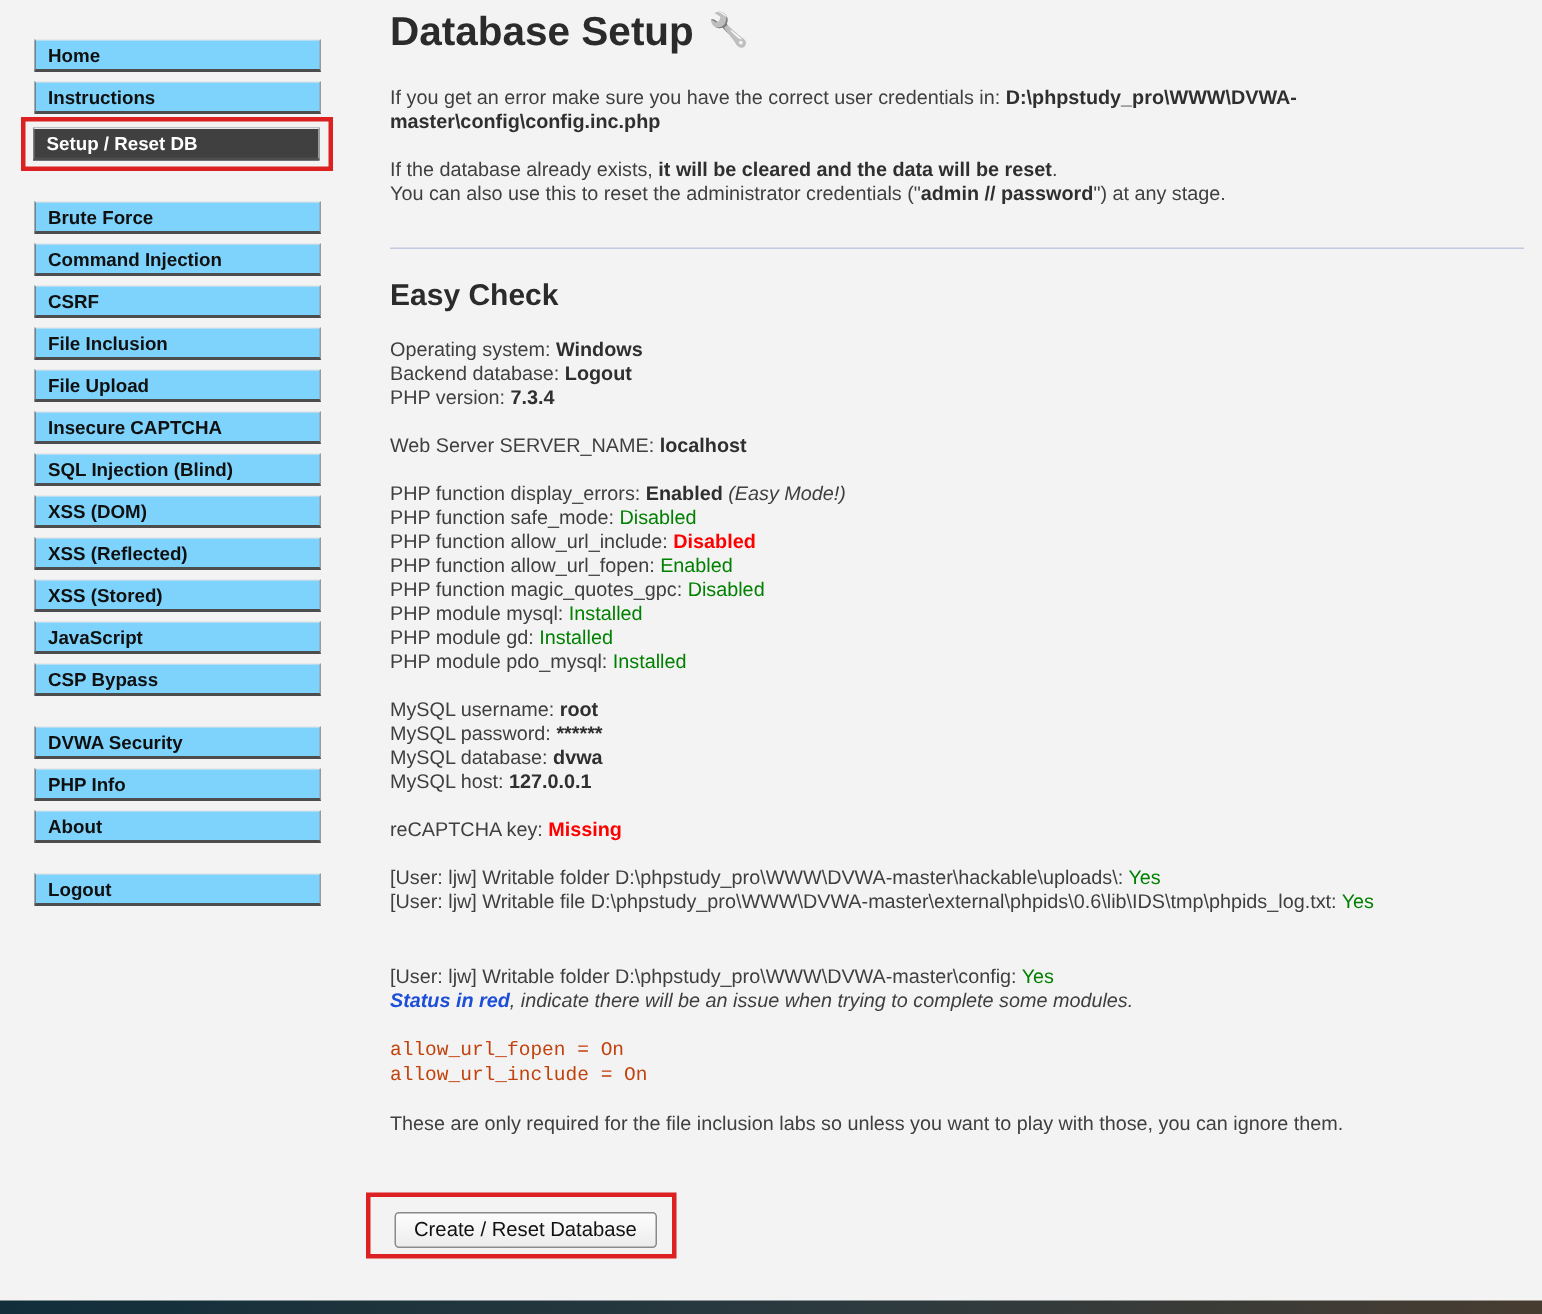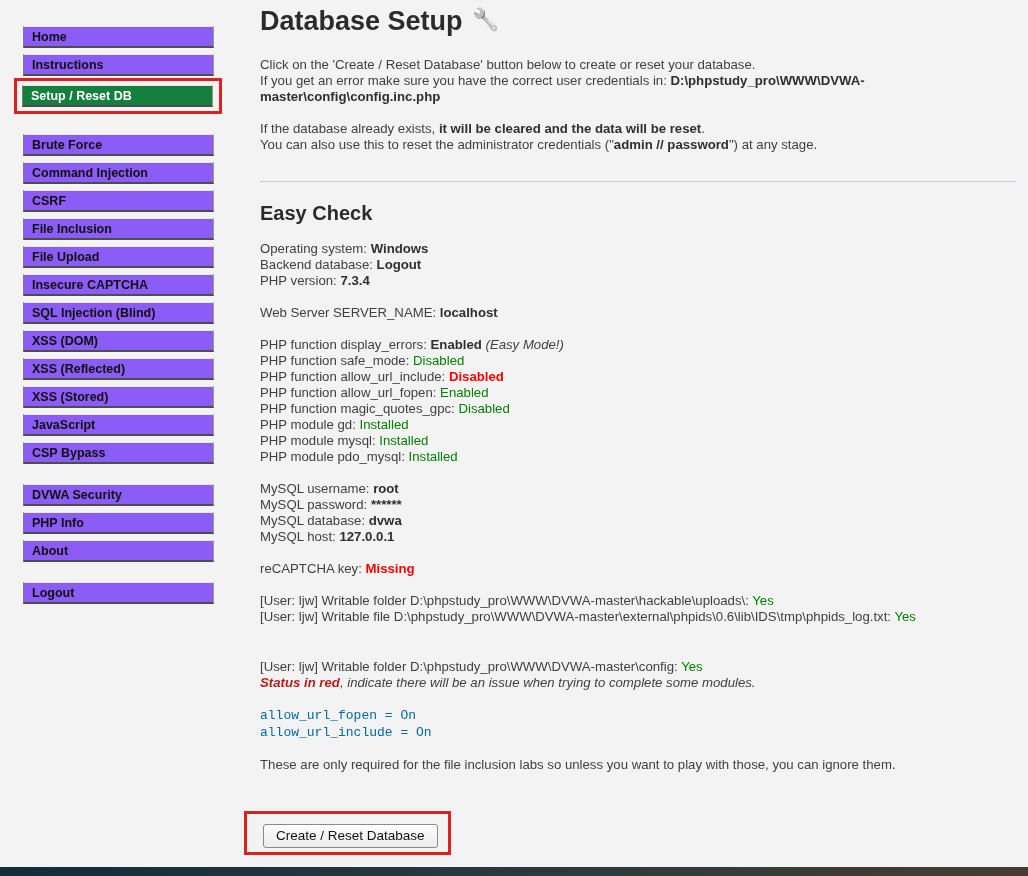--- a/index.html
+++ b/index.html
@@ -13,61 +13,61 @@
     overflow: hidden;
   }
   .layout { display: flex; align-items: flex-start; }
 
   
   .sidebar { width: 191px; margin: 26px 0 0 23px; flex-shrink: 0; }
   .menu-group { margin-bottom: 20px; }
   .menu-btn {
     display: block; width: 191px; height: 22px;
     line-height: 19px; padding: 1px 8px 0 8px;
-    background: #8b5cf6;
+    background: #7dd3fc;
     border: 1px solid #999;
     border-top-color: #e8e8e8;
     border-left-color: #7d7d7d;
     border-bottom: 2px solid #4d4d4d;
     font-weight: bold; font-size: 12.5px; color: #101010;
     margin-bottom: 6px; cursor: pointer;
     white-space: nowrap; overflow: hidden;
   }
-  .menu-btn.active { background: #15803d; color: #ffffff; margin-bottom: 0; }
+  .menu-btn.active { background: #404040; color: #ffffff; margin-bottom: 0; }
   .annotation-box {
     border: 3px solid #dd2021;
   }
   .sidebar-annotation {
     padding: 4px 5px; margin: -4px -8px 6px -9px;
   }
 
   
   .main { width: 756px; margin: 6px 0 0 46px; }
   h1.page-title {
     font-size: 27px; color: #2b2b2b; margin: 0 0 20px 0;
     display: flex; align-items: center; gap: 10px; font-weight: bold;
   }
   .wrench { font-size: 22px; filter: grayscale(1) brightness(1.15); transform: translateY(-2px); }
   h2.section-title { font-size: 20px; color: #2b2b2b; margin: 20px 0 16px 0; font-weight: bold; }
   .para { font-size: 13.2px; line-height: 16px; margin: 0 0 16px 0; }
   .line { min-height: 16px; }
   strong, b { color: #2f2f2f; }
   .val-green { color: #008000; }
   .val-red { color: #ff0000; font-weight: bold; }
-  .status-red { color: #b91c1c; font-weight: bold; font-style: italic; }
+  .status-red { color: #1d4ed8; font-weight: bold; font-style: italic; }
   .italic { font-style: italic; }
   hr.rule {
     border: none; border-top: 1px solid #c3c9e0;
     margin: 28px 0 14px 0;
   }
   .gap-lg { margin-top: 34px; }
   .code-block { margin: 0 0 16px 0; }
   .code-line {
     font-family: "Liberation Mono", monospace;
-    color: #0369a1; font-size: 13px; line-height: 17px;
+    color: #c2410c; font-size: 13px; line-height: 17px;
   }
   .button-annotation {
     display: inline-block;
     padding: 10px 10px 4px 16px;
     margin: 22px 0 0 -16px;
   }
   .create-btn {
     font-family: "Liberation Sans", sans-serif;
     font-size: 13.5px; color: #111;
     background: linear-gradient(#fdfdfd, #ececec);
@@ -123,21 +123,20 @@
   </div>
 
   <div class="main">
 
     <h1 class="page-title">
       <span>Database Setup</span>
       <span class="wrench">🔧</span>
     </h1>
 
     <div class="para">
-      <div class="line">Click on the 'Create / Reset Database' button below to create or reset your database.</div>
       <div><span>If you get an error make sure you have the correct user credentials in: </span><strong>D:\phpstudy_pro\WWW\DVWA-master\config\config.inc.php</strong></div>
     </div>
 
     <div class="para">
       <div><span>If the database already exists, </span><strong>it will be cleared and the data will be reset</strong><span>.</span></div>
       <div><span>You can also use this to reset the administrator credentials ("</span><strong>admin // password</strong><span>") at any stage.</span></div>
     </div>
 
     <hr class="rule">
 
@@ -152,22 +151,22 @@
     <div class="para">
       <div class="line"><span>Web Server SERVER_NAME: </span><strong>localhost</strong></div>
     </div>
 
     <div class="para">
       <div class="line"><span>PHP function display_errors: </span><strong>Enabled</strong><span class="italic"> (Easy Mode!)</span></div>
       <div class="line"><span>PHP function safe_mode: </span><span class="val-green">Disabled</span></div>
       <div class="line"><span>PHP function allow_url_include: </span><span class="val-red">Disabled</span></div>
       <div class="line"><span>PHP function allow_url_fopen: </span><span class="val-green">Enabled</span></div>
       <div class="line"><span>PHP function magic_quotes_gpc: </span><span class="val-green">Disabled</span></div>
+      <div class="line"><span>PHP module mysql: </span><span class="val-green">Installed</span></div>
       <div class="line"><span>PHP module gd: </span><span class="val-green">Installed</span></div>
-      <div class="line"><span>PHP module mysql: </span><span class="val-green">Installed</span></div>
       <div class="line"><span>PHP module pdo_mysql: </span><span class="val-green">Installed</span></div>
     </div>
 
     <div class="para">
       <div class="line"><span>MySQL username: </span><strong>root</strong></div>
       <div class="line"><span>MySQL password: </span><strong>******</strong></div>
       <div class="line"><span>MySQL database: </span><strong>dvwa</strong></div>
       <div class="line"><span>MySQL host: </span><strong>127.0.0.1</strong></div>
     </div>
 

